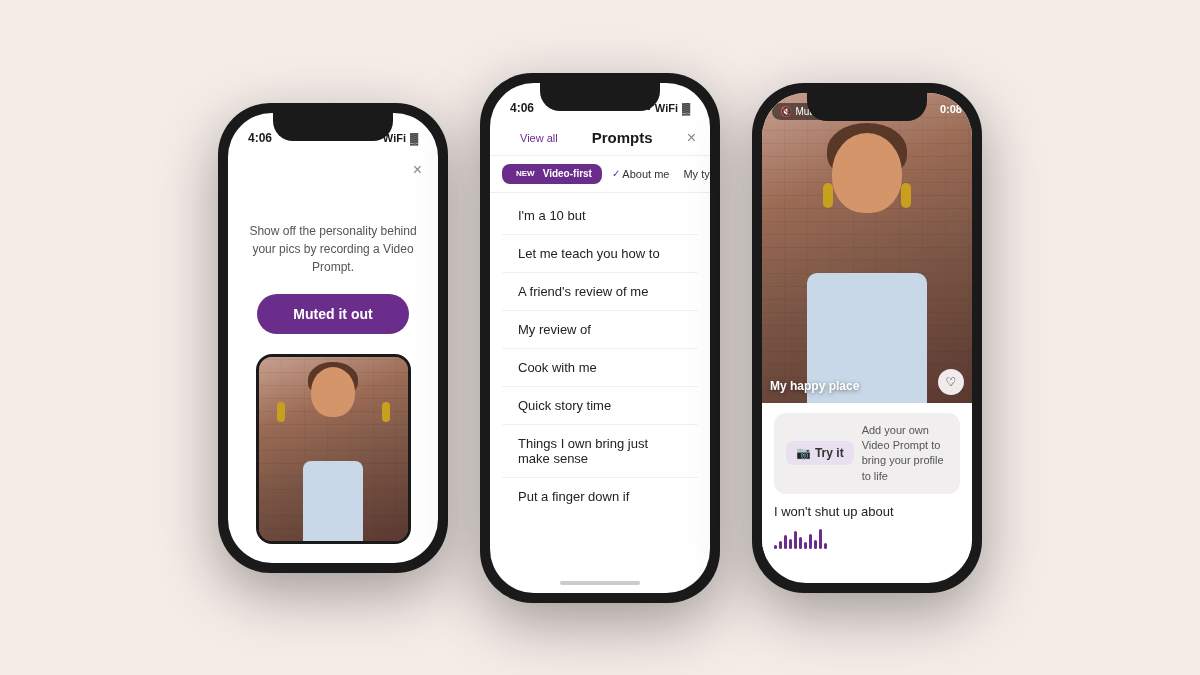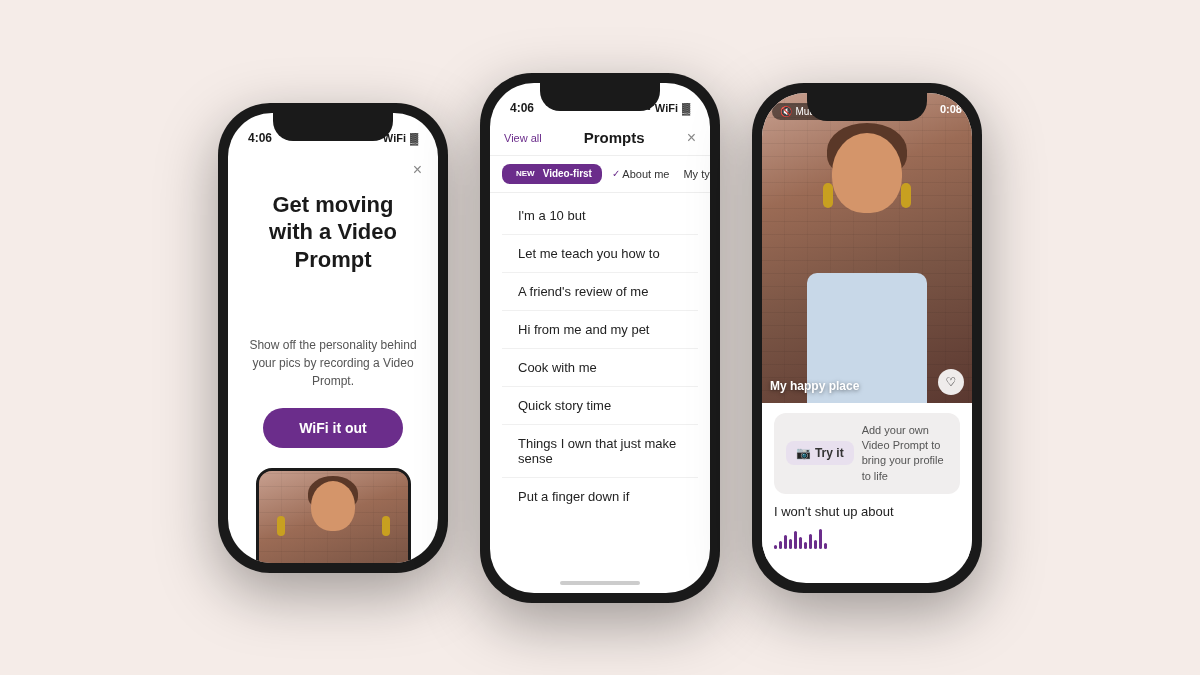--- a/index.html
+++ b/index.html
@@ -201,20 +201,21 @@
     .p2-header {
       display: flex;
       align-items: center;
       justify-content: space-between;
       padding: 6px 14px 8px;
       border-bottom: 1px solid #eee;
     }
     .p2-view-all {
       font-size: 11px;
       color: #6b2d8b;
+      margin-left: 16px;
     }
     .p2-title {
       font-size: 15px;
       font-weight: 700;
       color: #1a1a1a;
     }
     .p2-close {
       font-size: 16px;
       color: #888;
     }
@@ -467,25 +468,24 @@
       <div class="status-right">
         <span>▪▪▪</span>
         <span>WiFi</span>
         <span>▓</span>
       </div>
     </div>
 
     <div class="p1-content">
       <span class="p1-close">×</span>
 
-      <div class="p1-title">Get moving with a Video Prompt</div>
       <div class="p1-underline"></div>
       <div class="p1-subtitle">Show off the personality behind your pics by recording a Video Prompt.</div>
 
-      <button class="p1-btn">WiFi it out</button>
+      <button class="p1-btn">Muted it out</button>
 
       <div class="p1-video-card">
         <div class="p1-video-bg">
           <div class="brick-overlay"></div>
           <div class="woman-hair"></div>
           <div class="woman-head"></div>
           <div class="earring-l"></div>
           <div class="earring-r"></div>
           <div class="woman-body"></div>
         </div>
@@ -526,24 +526,24 @@
         <div class="tab-plain">
           <span>My type</span>
         </div>
 
       </div>
 
       <div class="p2-list">
         <div class="p2-list-item">I'm a 10 but</div>
         <div class="p2-list-item">Let me teach you how to</div>
         <div class="p2-list-item">A friend's review of me</div>
-        <div class="p2-list-item">Hi from me and my pet</div>
+        <div class="p2-list-item">My review of</div>
         <div class="p2-list-item">Cook with me</div>
         <div class="p2-list-item">Quick story time</div>
-        <div class="p2-list-item">Things I own that just make sense</div>
+        <div class="p2-list-item">Things I own bring just make sense</div>
         <div class="p2-list-item">Put a finger down if</div>
 
       </div>
 
       <div class="p2-home-bar"></div>
     </div>
   </div>
 </div>
 
 <div class="phone phone-3">

